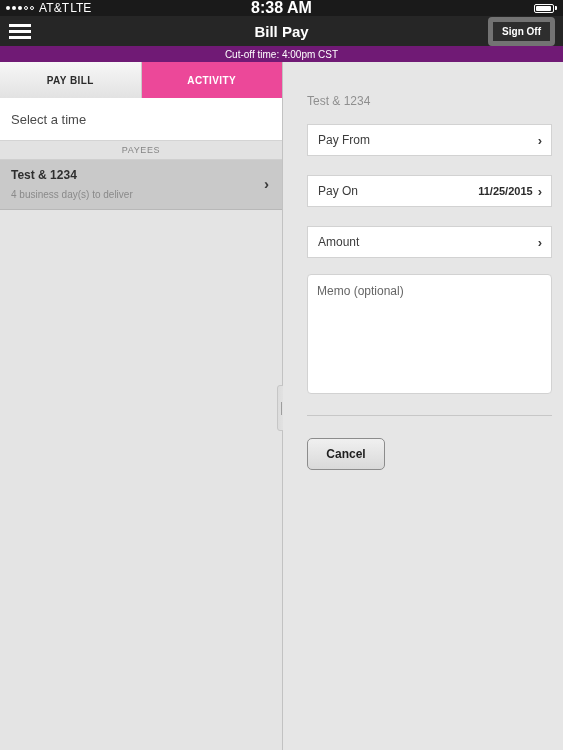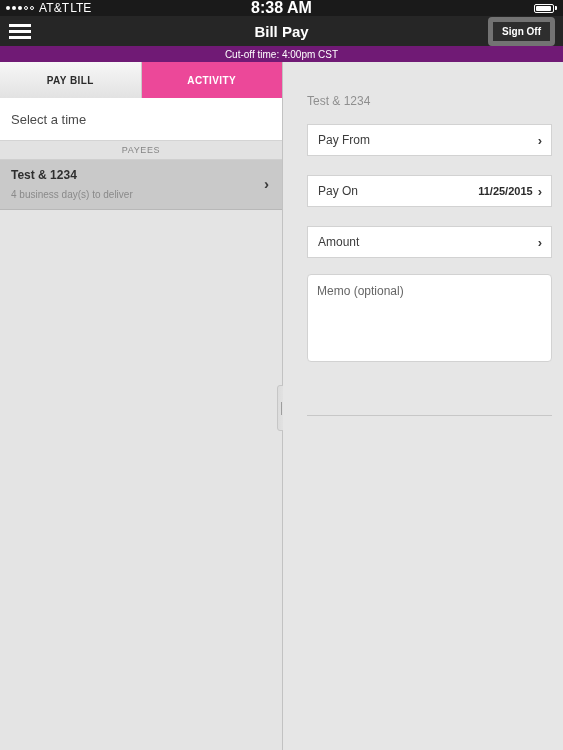--- a/index.html
+++ b/index.html
@@ -290,21 +290,21 @@
     color: #3a3a3a;
     line-height: 1;
   }
   #field-pay-from { top: 62px; }
   #field-pay-on   { top: 113px; }
   #field-amount   { top: 164px; }
 
   #memo-field {
     position: absolute;
     left: 24px; top: 212px;
-    width: 245px; height: 88px;
+    width: 245px; height: 120px;
     background: #ffffff;
     border: 1px solid #d2d2d2;
     border-radius: 4px;
     box-sizing: border-box;
     cursor: text;
   }
   #memo-placeholder {
     position: absolute;
     left: 9px; top: 9px;
     font-size: 12px;
@@ -430,14 +430,15 @@
     <span class="field-value"></span>
     <span class="field-chevron">›</span>
   </div>
 
   <div id="memo-field">
     <span id="memo-placeholder">Memo (optional)</span>
   </div>
 
   <div id="form-divider"></div>
 
+  <div class="action-button" id="cancel-button">Cancel</div>
 
 </div>
 
 </body></html>

